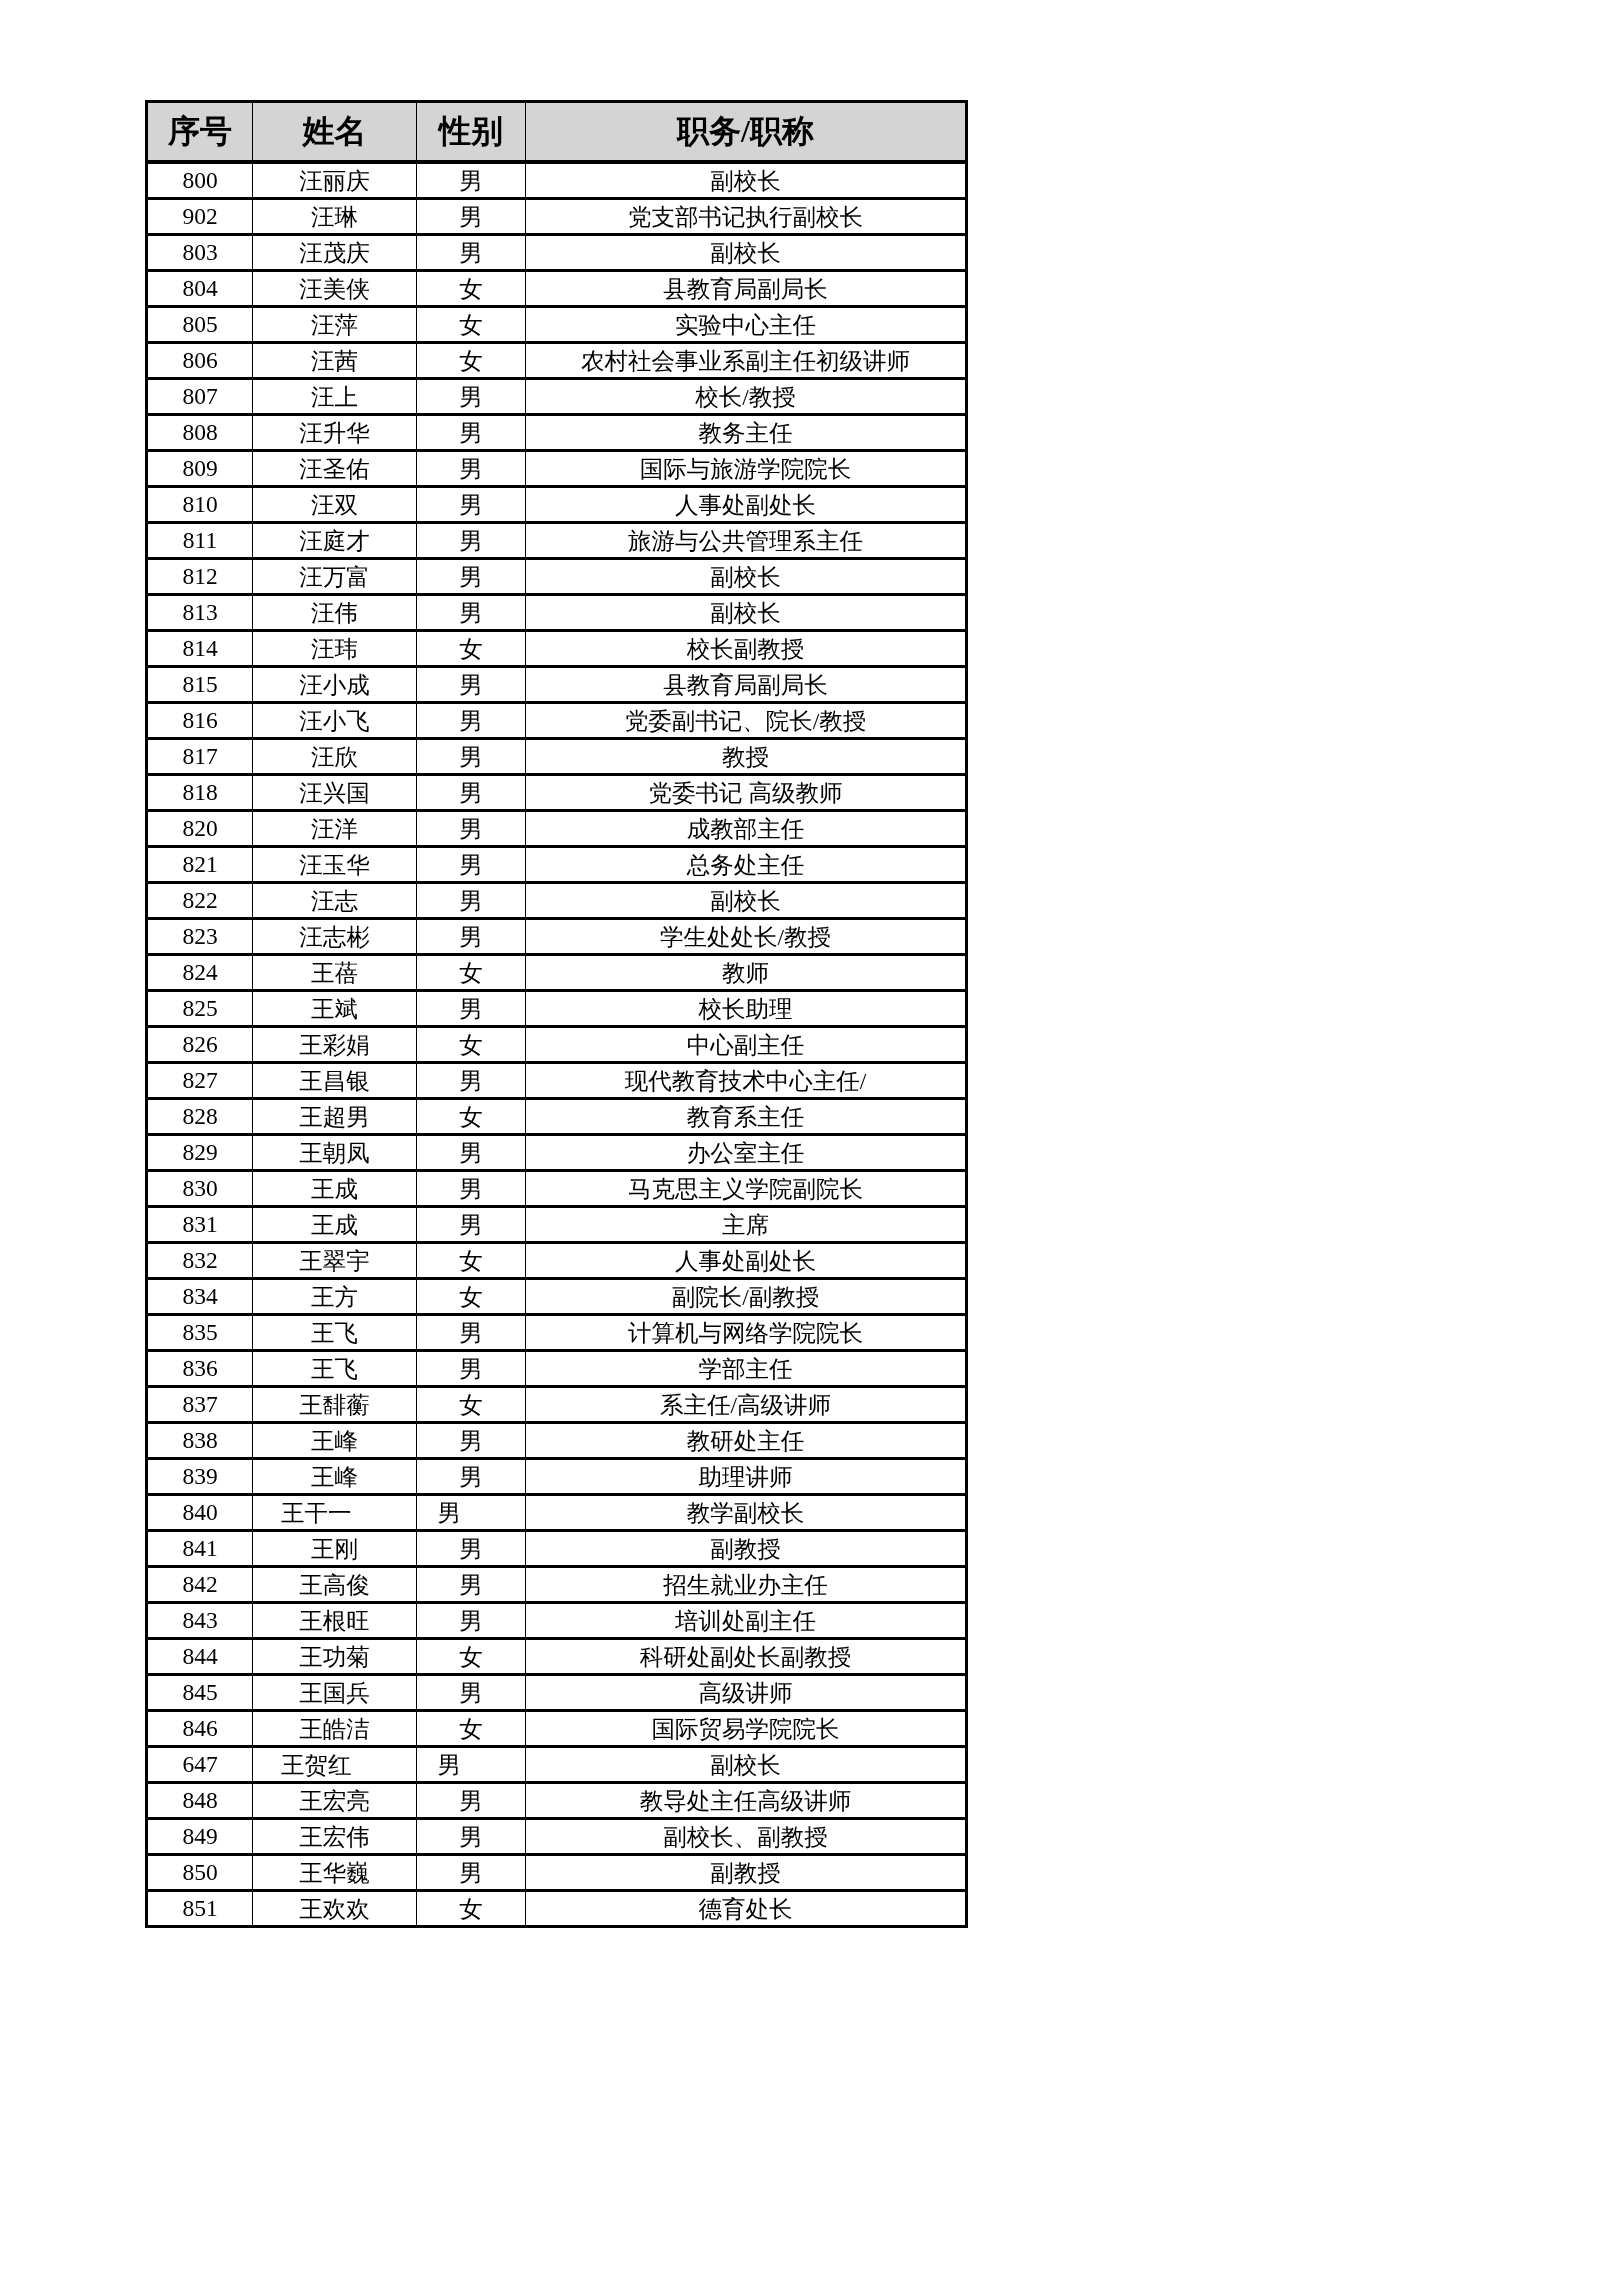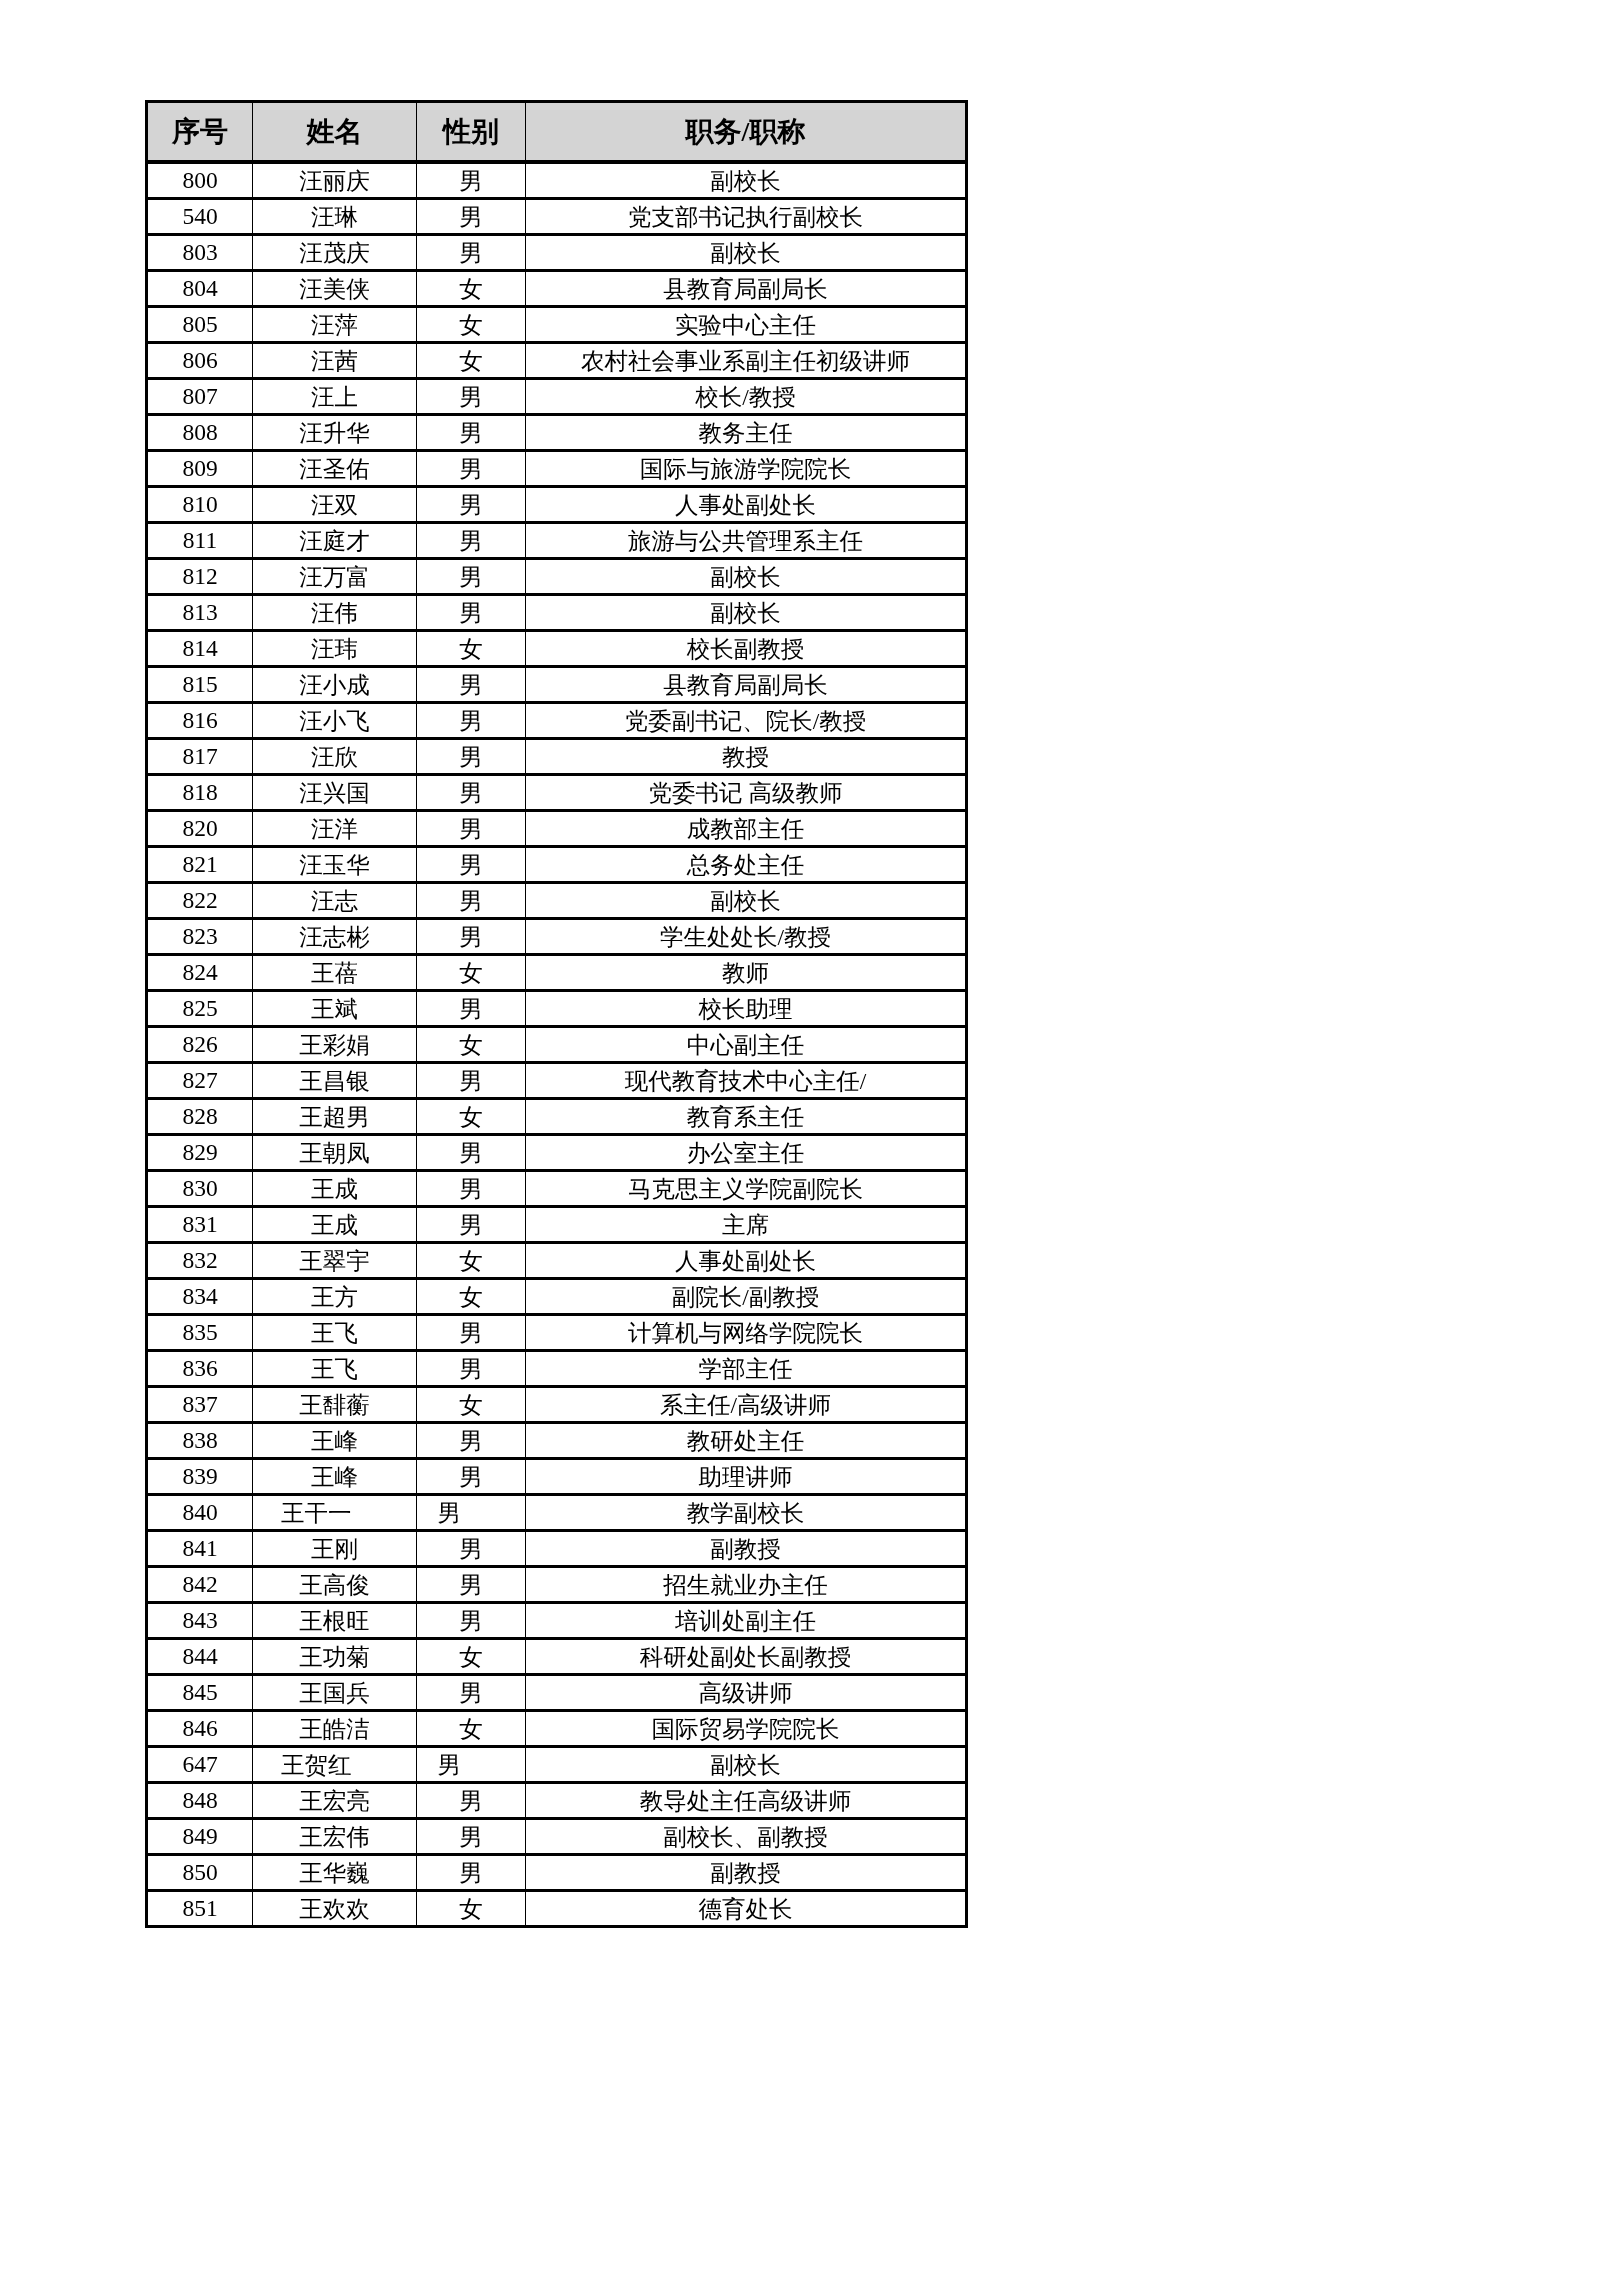--- a/index.html
+++ b/index.html
@@ -36,21 +36,21 @@
     border-bottom:3.1px solid var(--border-color);
     text-align:center;
     vertical-align:middle;
     overflow:hidden;
     white-space:nowrap;
     padding:0;
   }
   thead th{
     background:var(--header-bg);
     font-weight:bold;
-    font-size:28px;
+    font-size:32px;
     height:57px;
     border-bottom:4.1px solid var(--border-color);
   }
   tbody td{
     font-size:23.5px;
     height:33px;
     font-weight:normal;
   }
   
   tr.shift td.cell-name{text-align:left;padding-left:28px;font-family:Liberation Mono, monospace;}
@@ -76,21 +76,21 @@
       </tr>
     </thead>
     <tbody>
         <tr>
           <td class="cell-id">800</td>
           <td class="cell-name">汪丽庆</td>
           <td class="cell-gender">男</td>
           <td class="cell-title">副校长</td>
         </tr>
         <tr>
-          <td class="cell-id">540</td>
+          <td class="cell-id">902</td>
           <td class="cell-name">汪琳</td>
           <td class="cell-gender">男</td>
           <td class="cell-title">党支部书记执行副校长</td>
         </tr>
         <tr>
           <td class="cell-id">803</td>
           <td class="cell-name">汪茂庆</td>
           <td class="cell-gender">男</td>
           <td class="cell-title">副校长</td>
         </tr>

